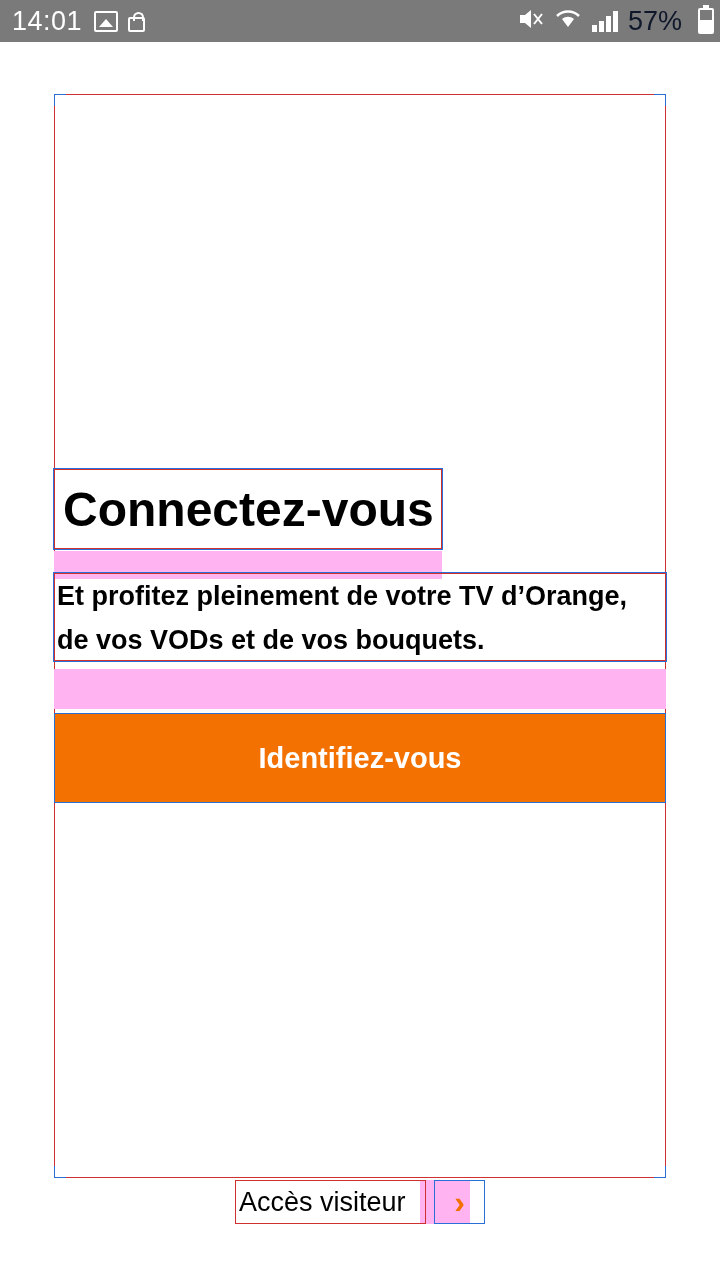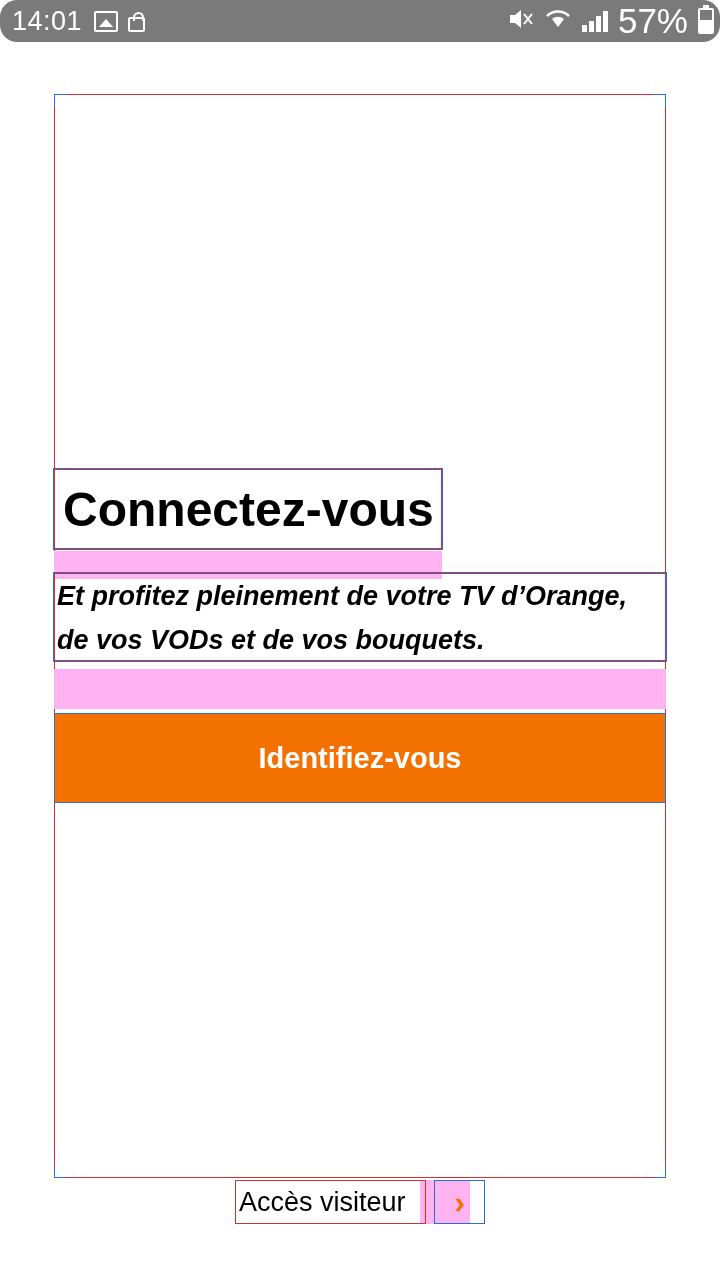--- a/index.html
+++ b/index.html
@@ -18,21 +18,20 @@
   
   #status-bar {
     position: absolute;
     left: 0; top: 0;
     width: 720px; height: 42px;
     background: #7a7a7a;
     display: flex;
     align-items: center;
     box-sizing: border-box;
     padding: 0 6px;
-    border-radius: 17px;
   }
   #status-bar .clock {
     color: #ffffff;
     font-size: 27px;
     font-weight: 400;
     letter-spacing: 0.5px;
     margin-left: 6px;
     margin-right: 12px;
     line-height: 42px;
   }
@@ -92,23 +91,23 @@
     display: block;
     width: 5px;
     background: #ffffff;
     margin-right: 2px;
   }
   .icon-signal i:nth-child(1) { height: 7px; }
   .icon-signal i:nth-child(2) { height: 11px; }
   .icon-signal i:nth-child(3) { height: 16px; }
   .icon-signal i:nth-child(4) { height: 21px; }
   .battery-text {
-    color: #ffffff;
-    font-size: 35px;
-    margin-right: 10px;
+    color: #0f172a;
+    font-size: 27px;
+    margin-right: 16px;
     line-height: 42px;
   }
   .icon-battery {
     width: 16px; height: 26px;
     border: 2px solid #ffffff;
     border-radius: 2px;
     box-sizing: border-box;
     position: relative;
     background: linear-gradient(to top, #ffffff 55%, transparent 55%);
   }
@@ -167,21 +166,20 @@
     position: absolute;
     left: 54px; top: 531px;
     width: 612px; height: 88px;
     border: 1px solid #d03030;
     box-sizing: border-box;
     color: #000000;
     font-size: 27px;
     font-weight: bold;
     line-height: 44px;
     padding-left: 2px;
-    font-style: italic;
   }
   #subtitle-hl {
     position: absolute;
     left: 54px; top: 627px;
     width: 612px; height: 40px;
     background: #ffb3f0;
   }
   #cta-button {
     position: absolute;
     left: 54px; top: 671px;

